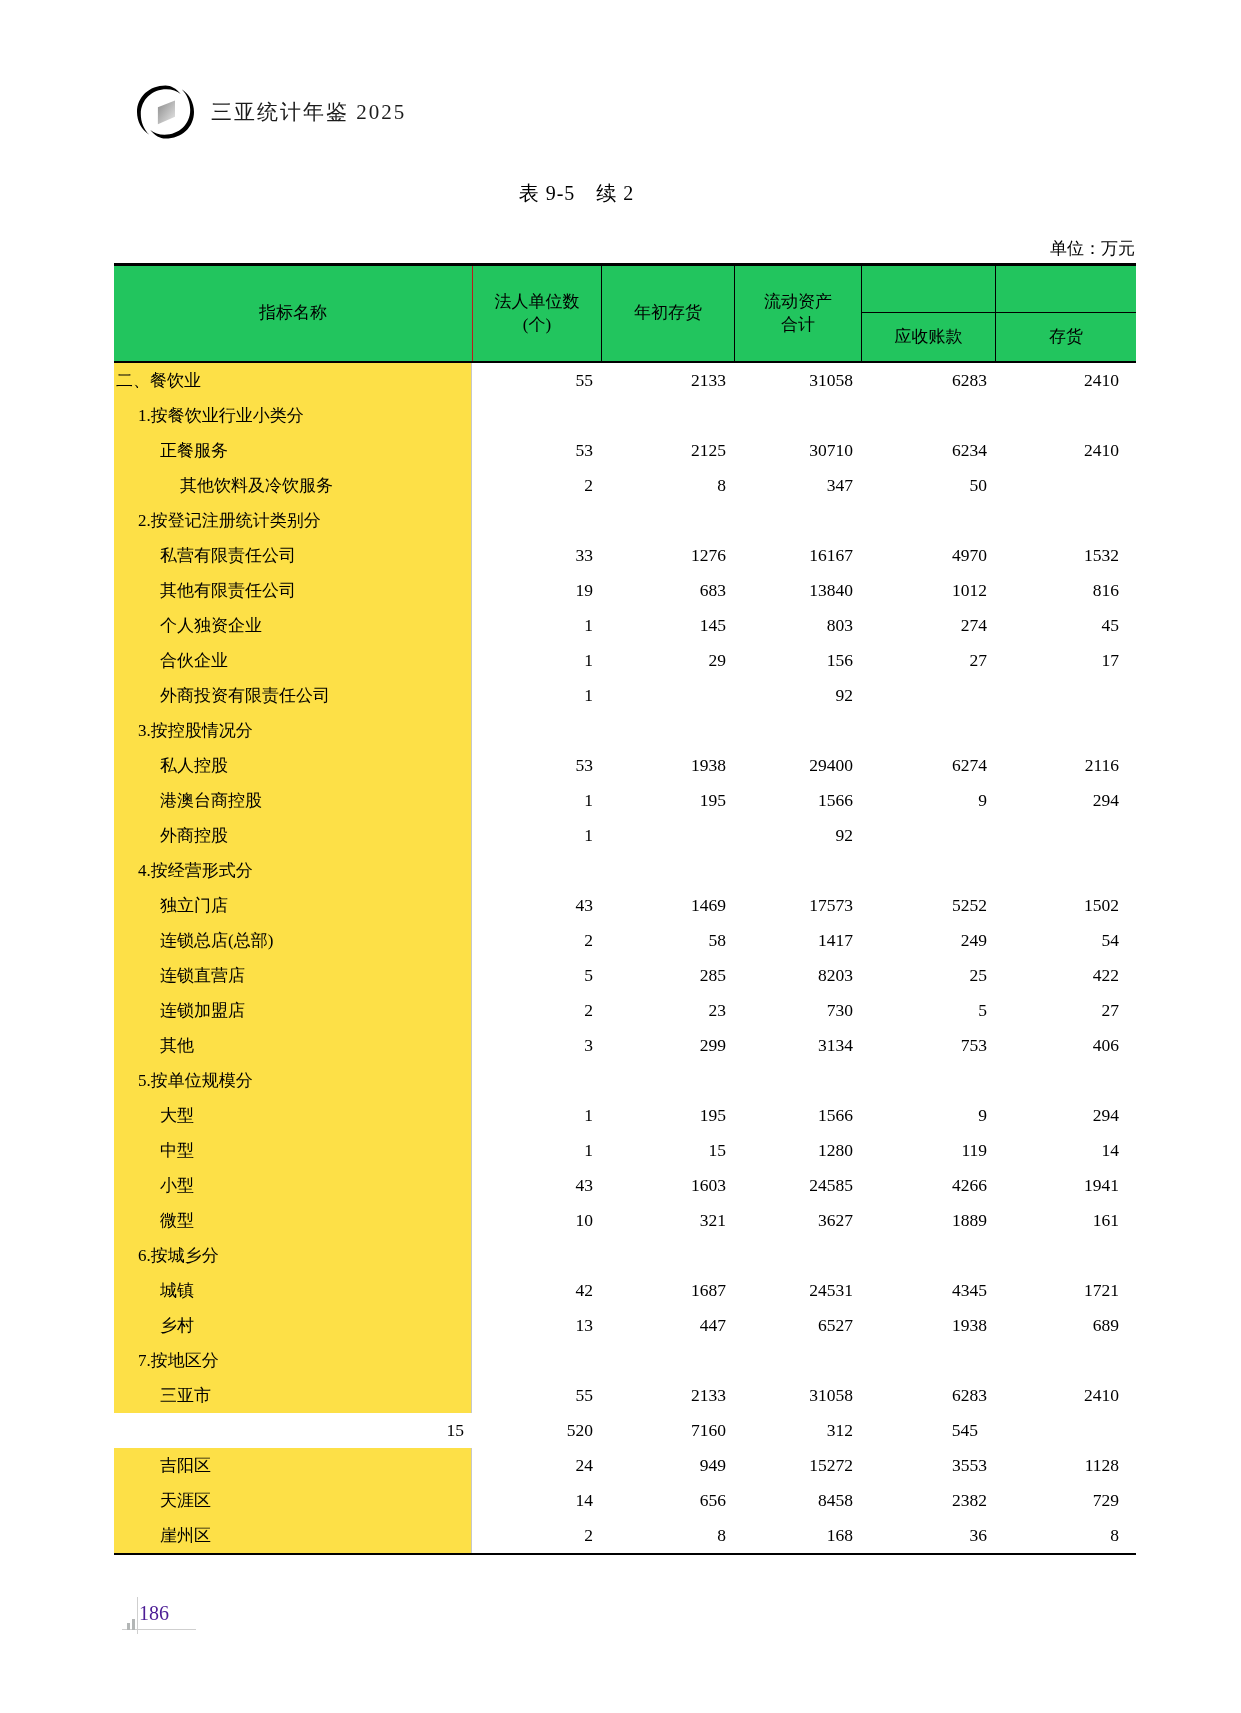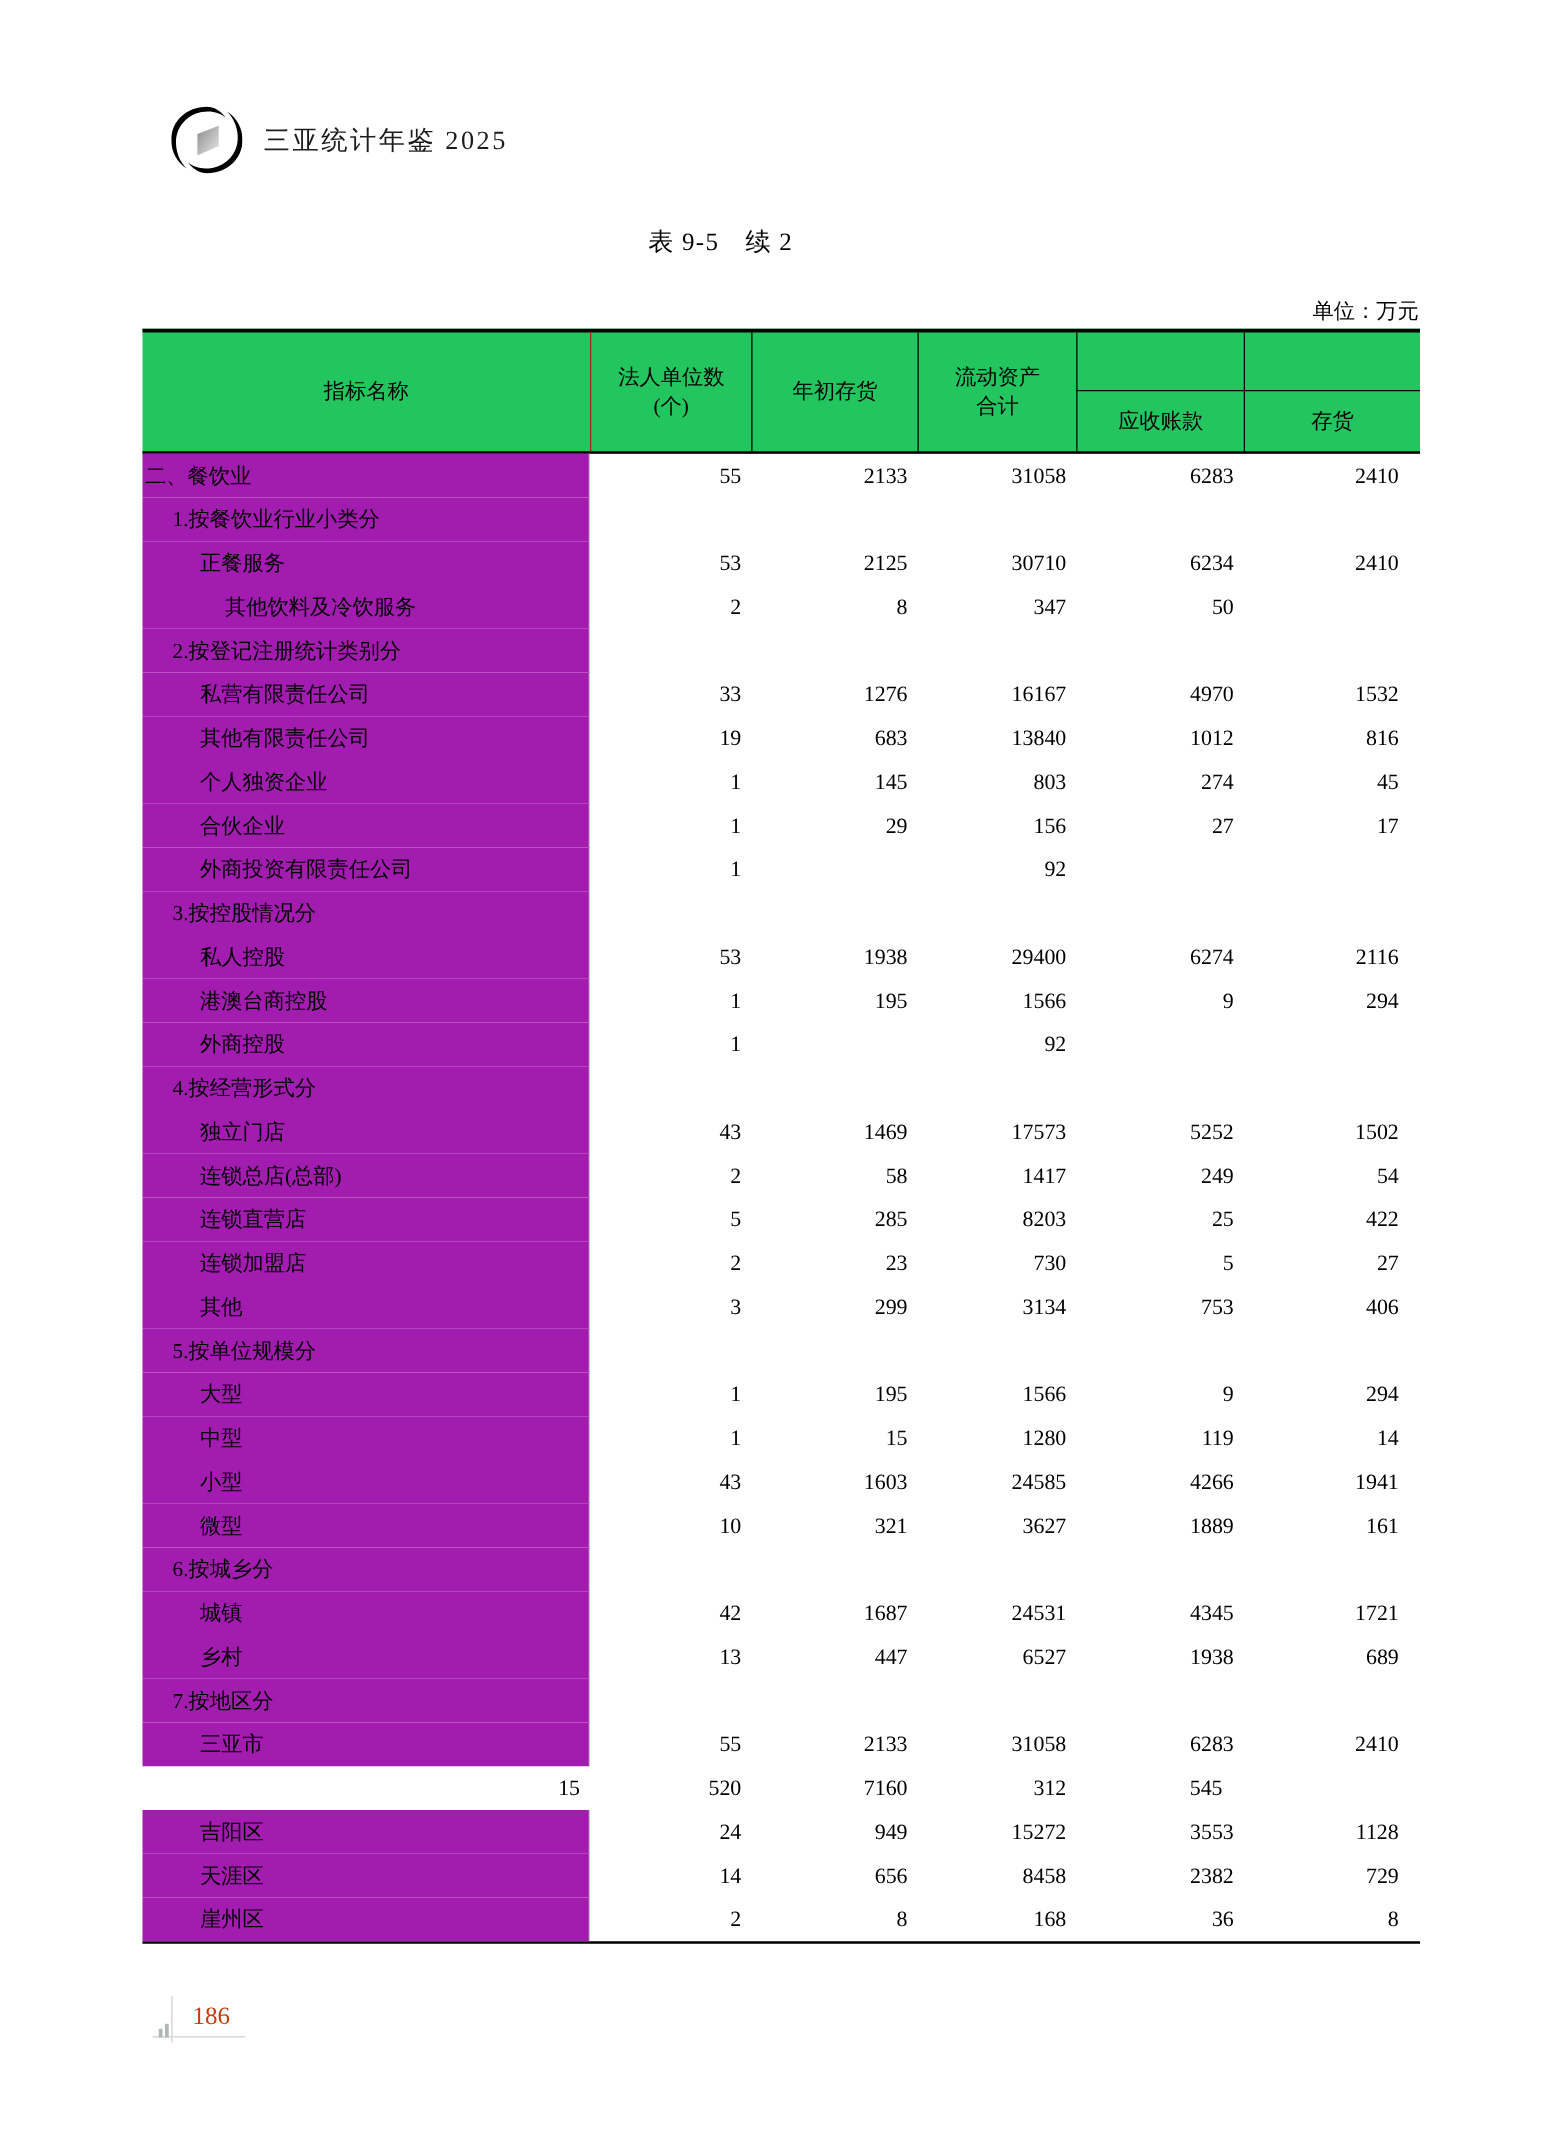--- a/index.html
+++ b/index.html
@@ -86,21 +86,21 @@
   .h-receivables    { grid-column: 5; grid-row: 2; border-left: 1px solid #000; }
   .h-inventory      { grid-column: 6; grid-row: 2; border-left: 1px solid #000; }
 
   .tbody { border-bottom: 2px solid #000; }
   .t-row {
     display: grid;
     grid-template-columns: 358px 129px 133px 127px 134px 141px;
     height: 35px;
   }
   .c-name {
-    background: #a21caf;
+    background: #fde047;
     border-right: 1px solid #c6c8c8;
     display: flex;
     align-items: center;
     font-size: 17px;
     white-space: nowrap;
     color: #000;
   }
   .ind0 { padding-left: 2px; }
   .ind1 { padding-left: 24px; }
   .ind2 { padding-left: 46px; }
@@ -142,24 +142,24 @@
   }
   .folio-mark span {
     display: inline-block;
     vertical-align: bottom;
     background: #b3b6b6;
   }
   .folio-mark .bar-a { width: 3px; height: 7px; margin-right: 2px; }
   .folio-mark .bar-b { width: 3px; height: 11px; }
   .page-number {
     position: absolute;
-    left: 154px;
+    left: 139px;
     top: 1602px;
     font-size: 20px;
-    color: #c2410c;
+    color: #4c1d95;
   }
 </style>
 </head>
 <body>
 
 <div class="page">
 
   <div class="brand">
     <svg class="logo" viewBox="0 0 60 56">
       <defs>

